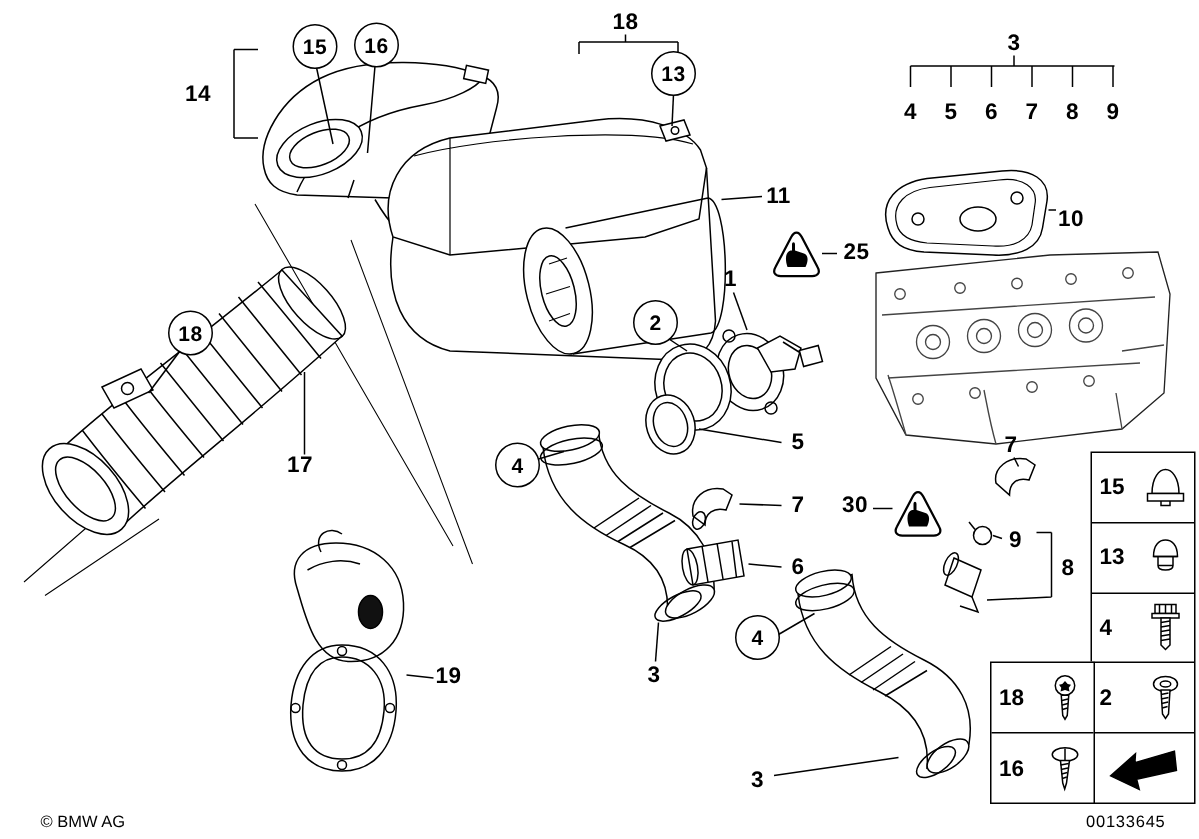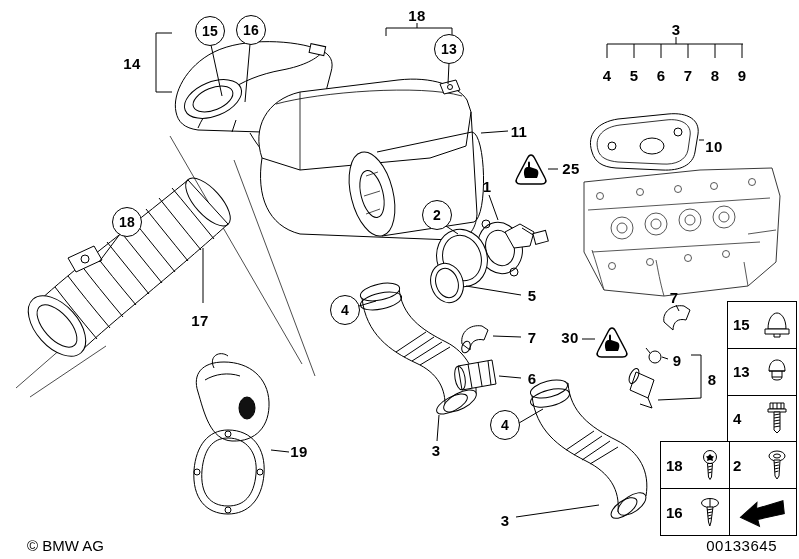--- a/index.html
+++ b/index.html
@@ -8,21 +8,21 @@
   .callout{position:absolute;transform:translate(-50%,-50%);font-size:15px;font-weight:700;line-height:1;letter-spacing:.3px;z-index:3;cursor:default}
   .callout.circled{width:28px;height:28px;border:1.5px solid #000;border-radius:50%;background:#fff;display:flex;align-items:center;justify-content:center;font-size:14px}
   .legend-box{position:absolute;border:1.2px solid #000;background:#fff;display:flex;flex-direction:column;z-index:4}
   .legend-right{left:727px;top:301px;width:68px;height:233px}
   .legend-left{left:660px;top:441px;width:68px;height:93px}
   .legend-row{flex:1;display:flex;align-items:center;justify-content:space-between;padding:0 5px;border-bottom:1.2px solid #000;min-height:0}
   .legend-row:last-child{border-bottom:none}
   .legend-label{font-size:15px;font-weight:700}
   .legend-icon{display:flex;align-items:center}
   .arrow-row{justify-content:center}
-  .footer{position:absolute;bottom:5px;font-size:15px}
+  .footer{position:absolute;bottom:5px;font-size:11px}
   .footer.left{left:27px}
   .footer.right{right:22px;letter-spacing:.5px}
 </style>
 </head>
 <body>
 
 <div class="stage">
 
   <svg class="art" width="799" height="559" viewBox="0 0 799 559">
     <defs>
@@ -201,21 +201,21 @@
     <div class="callout" style="left:661px;top:75px">6</div>
     <div class="callout" style="left:688px;top:75px">7</div>
     <div class="callout" style="left:715px;top:75px">8</div>
     <div class="callout" style="left:742px;top:75px">9</div>
     <div class="callout" style="left:519px;top:131px">11</div>
     <div class="callout" style="left:714px;top:146px">10</div>
     <div class="callout" style="left:571px;top:168px">25</div>
     <div class="callout" style="left:487px;top:186px">1</div>
     <div class="callout circled" style="left:437px;top:215px">2</div>
     <div class="callout circled" style="left:127px;top:222px">18</div>
-    <div class="callout" style="left:200px;top:320px">17</div>
+    <div class="callout" style="left:200px;top:310px">17</div>
     <div class="callout" style="left:532px;top:295px">5</div>
     <div class="callout circled" style="left:345px;top:310px">4</div>
     <div class="callout" style="left:532px;top:337px">7</div>
     <div class="callout" style="left:570px;top:337px">30</div>
     <div class="callout" style="left:674px;top:297px">7</div>
     <div class="callout" style="left:677px;top:360px">9</div>
     <div class="callout" style="left:712px;top:379px">8</div>
     <div class="callout" style="left:532px;top:378px">6</div>
     <div class="callout" style="left:436px;top:450px">3</div>
     <div class="callout circled" style="left:505px;top:425px">4</div>

